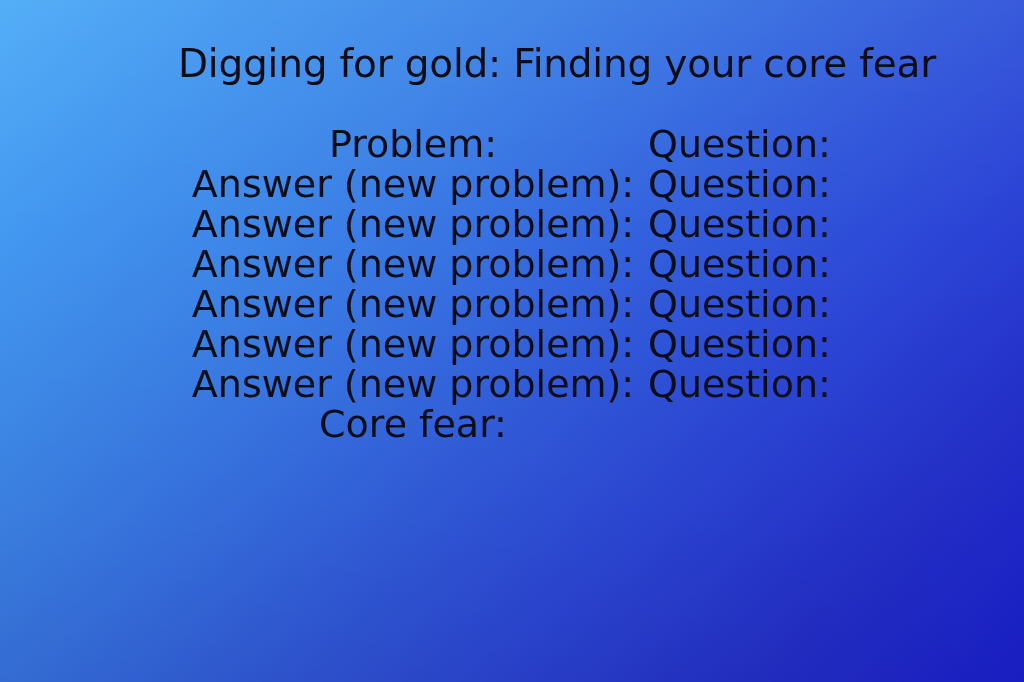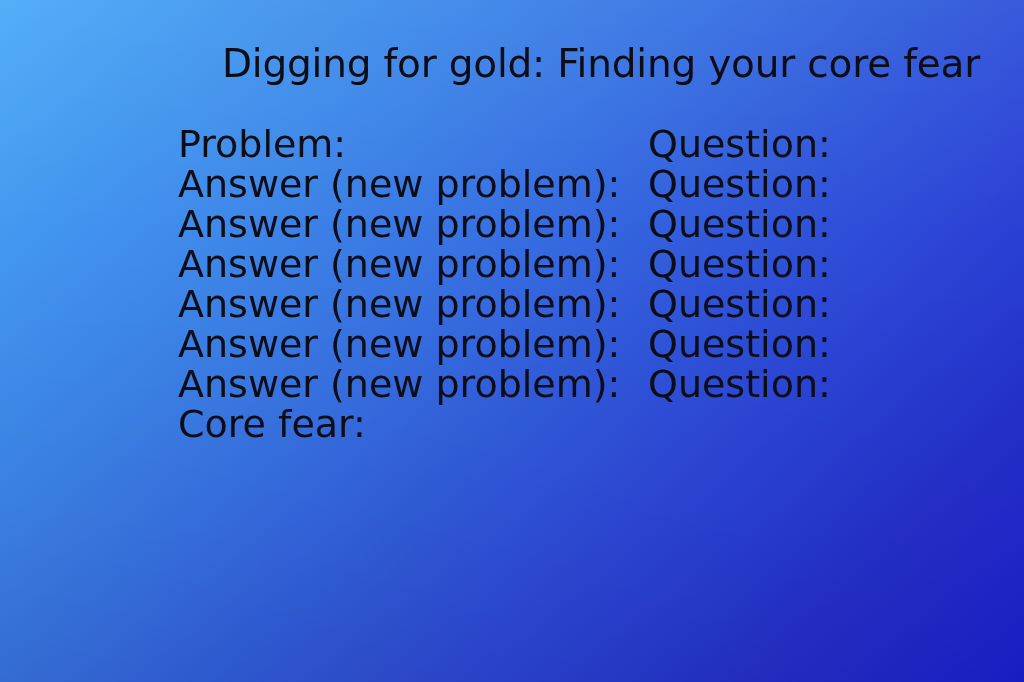--- a/index.html
+++ b/index.html
@@ -49,35 +49,35 @@
     right: 0;
     z-index: 2;
     color: #0d0d18;
   }
 
   .line {
     font-size: 38px;
     line-height: 40px;
     letter-spacing: -0.2px;
     white-space: pre;
-    text-align: center;
   }
 
   .title {
     font-size: 39px;
     line-height: 40px;
     margin-bottom: 40px;
   }
 
   .q-block {
     margin-bottom: 40px;
   }
 
   .table-block {
     display: block;
+    text-align: center;
   }
 
   .row {
     display: flex;
     align-items: baseline;
     font-size: 38px;
     line-height: 40px;
     white-space: pre;
   }
 

